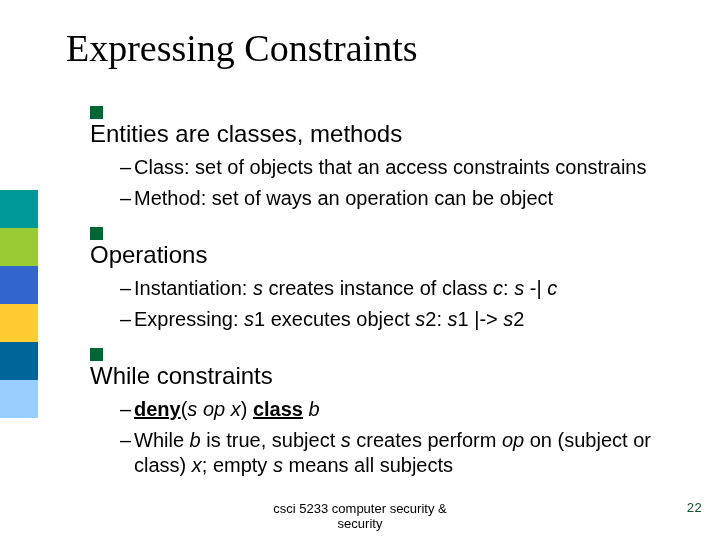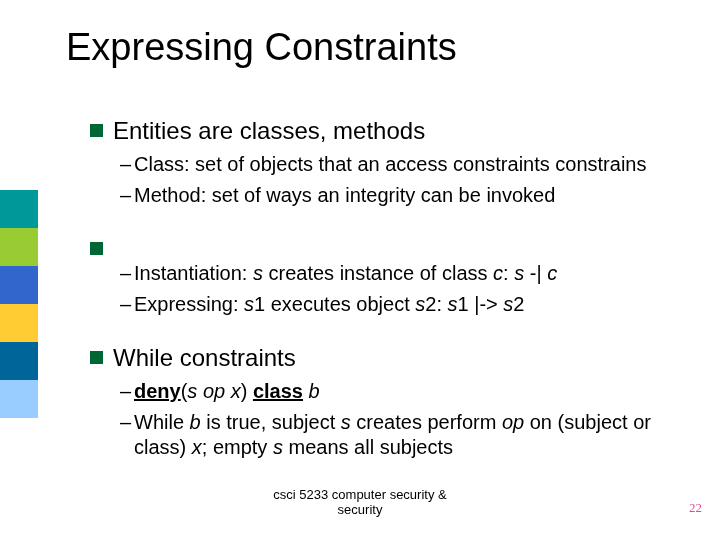--- a/index.html
+++ b/index.html
@@ -1,31 +1,31 @@
 <!DOCTYPE html>
 <html><head>
 <meta charset="utf-8">
 <style>
   * { margin: 0; padding: 0; box-sizing: border-box; }
   html, body { width: 720px; height: 540px; background: #fff; font-family: Arial, Helvetica, sans-serif; overflow: hidden; }
   .slide { position: relative; width: 720px; height: 540px; }
   .sidebar { position: absolute; left: 0; top: 190px; width: 38px; display: flex; flex-direction: column; }
   .sidebar .sq { width: 38px; height: 38px; }
-  .title { position: absolute; left: 66px; top: 26px; font-family: Liberation Sans, sans-serif; font-size: 38px; color: #000; }
+  .title { position: absolute; left: 66px; top: 26px; font-family: Liberation Serif, serif; font-size: 38px; color: #000; }
   .content { position: absolute; left: 90px; top: 90px; width: 590px; color: #000; }
-  .lvl1 { display: flex; align-items: flex-start; margin-top: 26px; }
+  .lvl1 { display: flex; align-items: flex-start; margin-top: 8px; flex-direction: column; }
   .lvl1 .bullet-sq { width: 13px; height: 13px; background: #006633; flex-shrink: 0; margin-top: 8px; margin-right: 10px; }
   .lvl1 .text { font-size: 24px; line-height: 1.25; font-family: Arial, sans-serif; }
   .lvl2 { display: flex; align-items: flex-start; margin-top: 6px; padding-left: 30px; }
   .lvl2 .dash { width: 14px; flex-shrink: 0; font-size: 20px; line-height: 1.25; font-family: Arial, sans-serif; }
   .lvl2 .text { font-size: 20px; line-height: 1.25; font-family: Arial, sans-serif; }
   .italic { font-style: italic; }
   .bold { font-weight: bold; text-decoration: underline; }
-  .footer { position: absolute; left: 0; bottom: 22px; width: 720px; text-align: center; font-size: 13px; color: #000; line-height: 1.2; font-family: Arial, sans-serif; }
-  .pagenum { position: absolute; right: 18px; bottom: 24px; font-size: 13px; color: #ec4899; font-family: Liberation Serif, serif; }
+  .footer { position: absolute; left: 0; bottom: 8px; width: 720px; text-align: center; font-size: 13px; color: #000; line-height: 1.2; font-family: Arial, sans-serif; }
+  .pagenum { position: absolute; right: 18px; bottom: 24px; font-size: 13px; color: #14532d; font-family: Liberation Mono, monospace; }
 </style>
 </head>
 <body>
 <div class="slide">
 
   <div class="sidebar">
       <div class="sq" style="background: rgb(0, 153, 153);"></div>
       <div class="sq" style="background: rgb(153, 204, 51);"></div>
       <div class="sq" style="background: rgb(51, 102, 204);"></div>
       <div class="sq" style="background: rgb(255, 204, 51);"></div>
@@ -39,24 +39,25 @@
       <div class="lvl1">
         <div class="bullet-sq"></div>
         <div class="text">Entities are classes, methods</div>
       </div>
       <div class="lvl2">
         <div class="dash">–</div>
         <div class="text"><span>Class: set of objects that an access constraints constrains</span></div>
       </div>
       <div class="lvl2">
         <div class="dash">–</div>
-        <div class="text"><span>Method: set of ways an integrity can be invoked</span></div>
+        <div class="text"><span>Method: set of ways an operation can be object</span></div>
       </div>
       <div class="lvl1">
         <div class="bullet-sq"></div>
+        <div class="text">Operations</div>
       </div>
       <div class="lvl2">
         <div class="dash">–</div>
         <div class="text"><span>Instantiation: </span><span class="italic">s</span><span> creates instance of class </span><span class="italic">c</span><span>: </span><span class="italic">s</span><span> -| </span><span class="italic">c</span></div>
       </div>
       <div class="lvl2">
         <div class="dash">–</div>
         <div class="text"><span>Expressing: </span><span class="italic">s</span><span>1 executes object </span><span class="italic">s</span><span>2: </span><span class="italic">s</span><span>1 |-&gt; </span><span class="italic">s</span><span>2</span></div>
       </div>
       <div class="lvl1">

